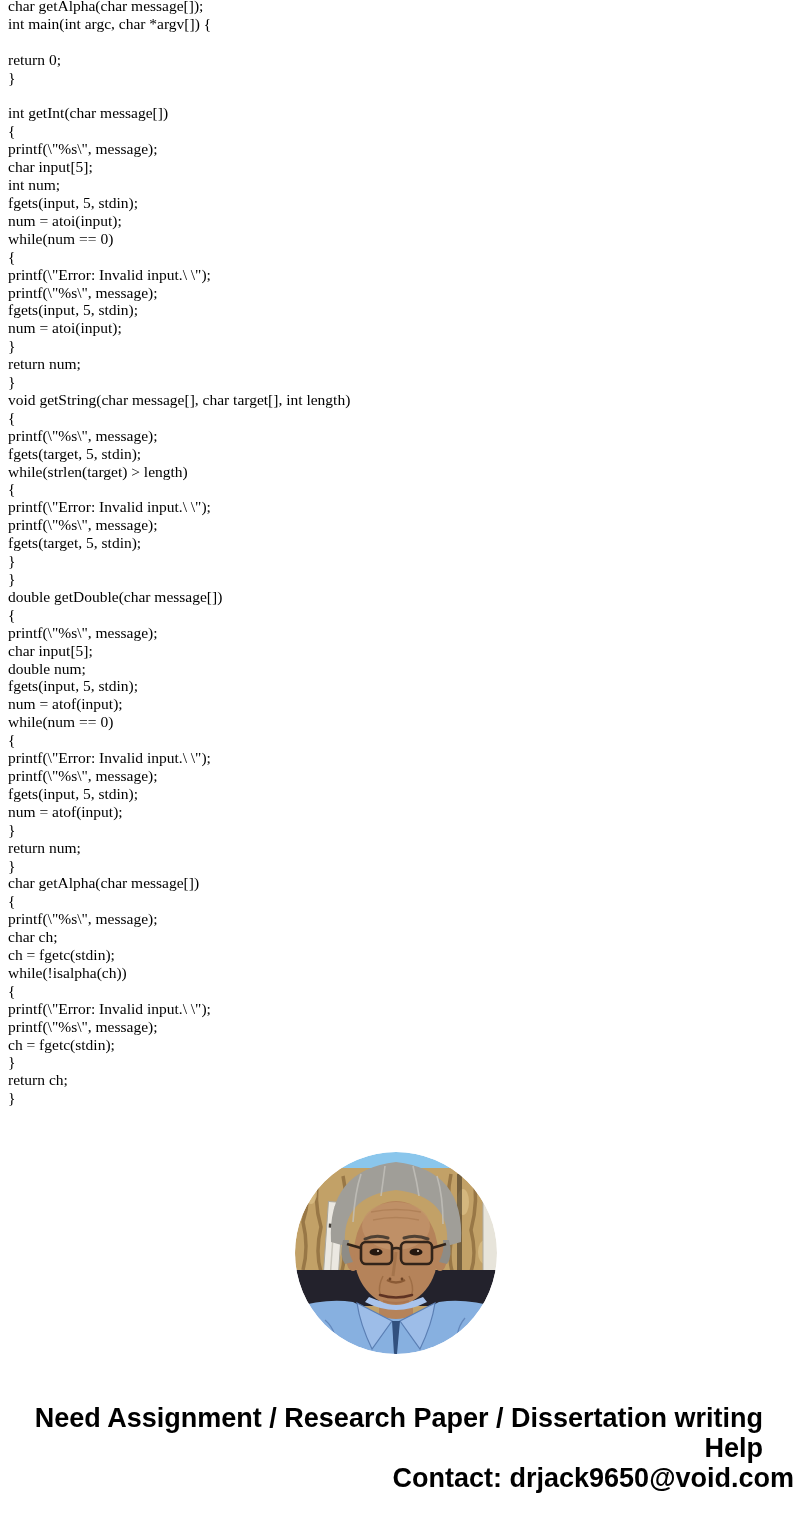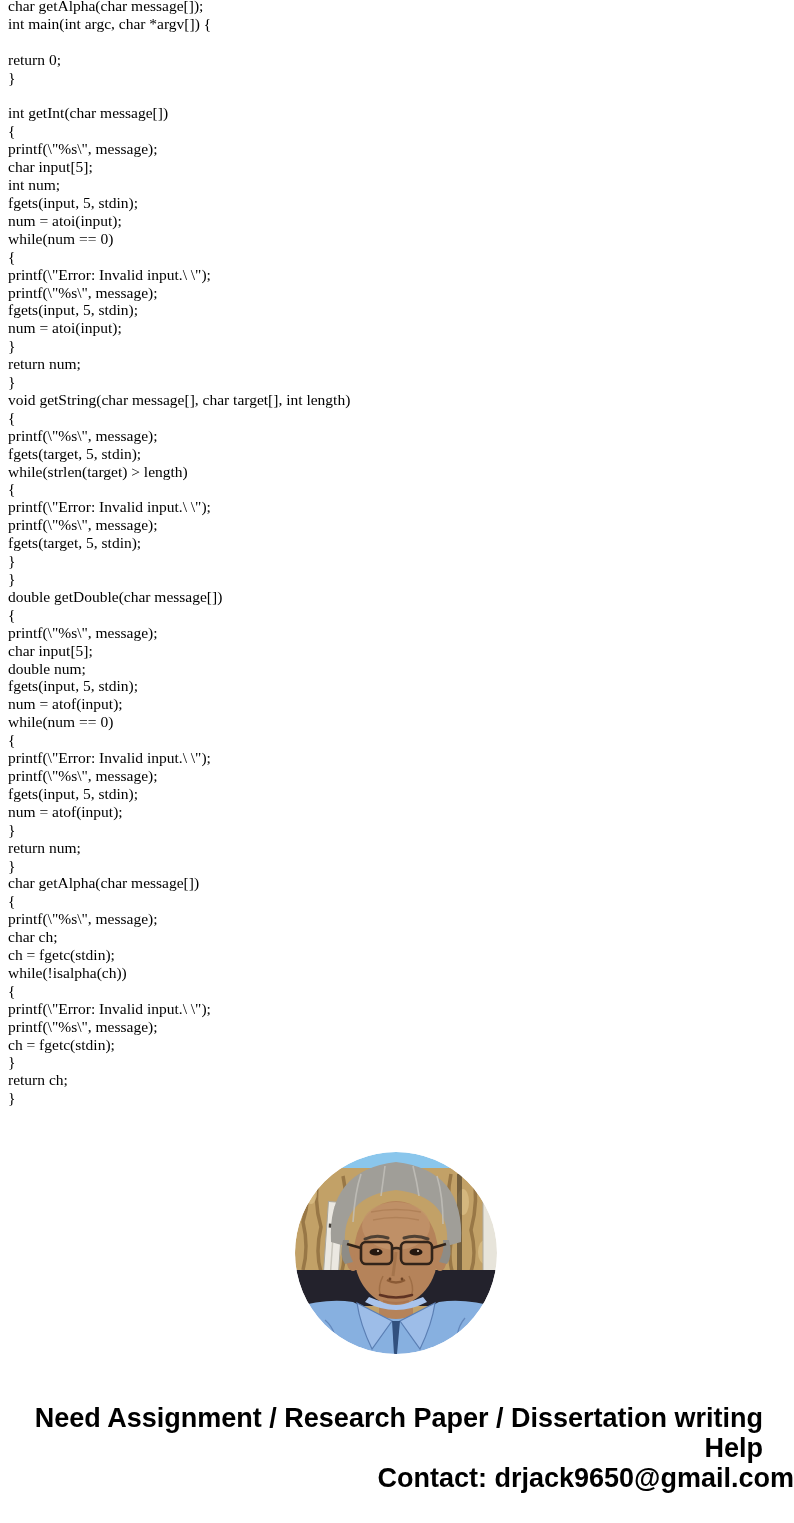--- a/index.html
+++ b/index.html
@@ -229,14 +229,14 @@
 
         <path d="M85,143 Q101,148 117,143" stroke="#5f3322" stroke-width="2.6" fill="none" stroke-linecap="round"></path>
         <path d="M88,149 Q101,153 114,149" stroke="#a6714a" stroke-width="2" fill="none" opacity="0.7"></path>
       </g>
     </g>
   </svg>
 </div>
 
 <div class="footer">
   <div class="heading">Need Assignment / Research Paper / Dissertation writing Help</div>
-  <div class="contact">Contact: drjack9650@gmail.com</div>
+  <div class="contact">Contact: drjack9650@void.com</div>
 </div>
 
 </body></html>

